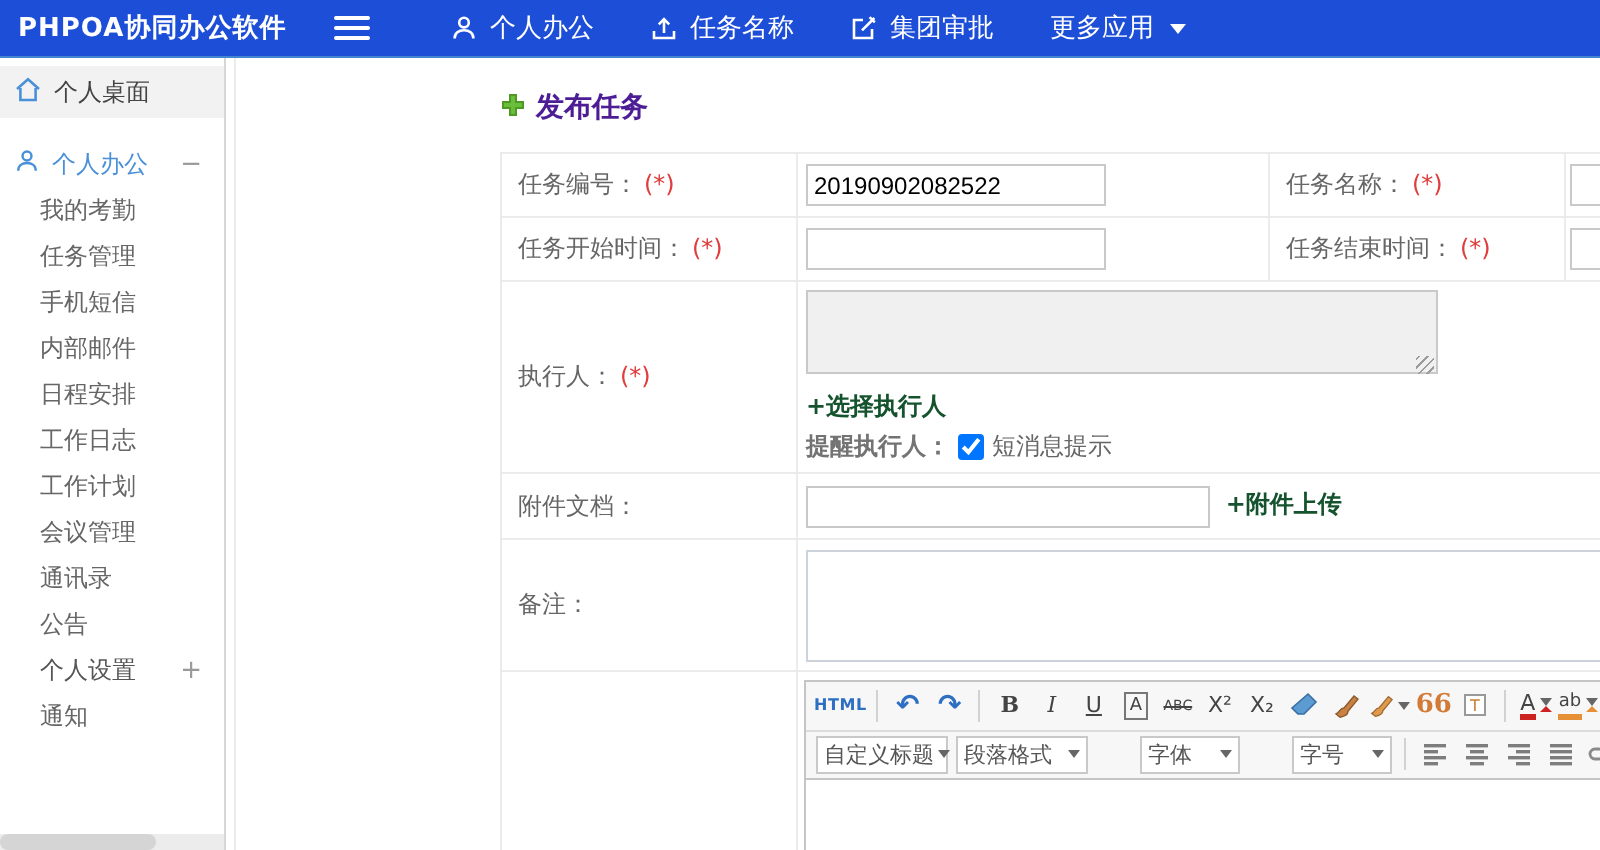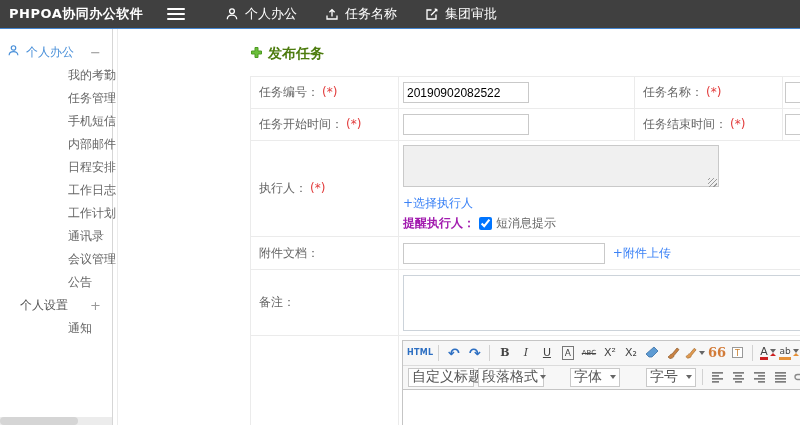--- a/index.html
+++ b/index.html
@@ -1,66 +1,66 @@
 <!DOCTYPE html>
 <html><head>
 <meta charset="utf-8">
 <style>
   * { margin:0; padding:0; box-sizing:border-box; }
   html,body { width:800px; height:425px; overflow:hidden; background:#fff;
               font-family:"DejaVu Sans","Liberation Sans",sans-serif; }
   .screen { width:800px; height:425px; overflow:hidden; position:relative; background:#fff; }
 
   
-  .topbar { height:29px; background:#404040; color:#fff; display:flex; align-items:center;
+  .topbar { height:29px; background:#1d4ed8; color:#fff; display:flex; align-items:center;
             border-bottom:1px solid #4485cf; }
   .brand { width:155px; padding-left:9px; font-size:13px; font-weight:bold; letter-spacing:.5px; white-space:nowrap; }
   .hamburger { width:18px; margin-left:12px; cursor:pointer; }
   .hamburger i { display:block; height:2px; background:#fff; margin:3px 0; border-radius:1px; }
   .topmenu { display:flex; align-items:center; margin-left:26px; }
   .topmenu .titem { display:flex; align-items:center; gap:6px; font-size:13px; padding:0 14px; height:29px; cursor:pointer; white-space:nowrap; }
   .ticon { width:14px; height:14px; display:inline-block; }
   .caret-w { width:0; height:0; border-left:4px solid transparent; border-right:4px solid transparent; border-top:5px solid #fff; margin-left:2px; }
 
   
   .bodyrow { display:flex; height:396px; }
   .sidebar { width:113px; flex:0 0 113px; border-right:1px solid #d6d6d6; background:#fff; position:relative; font-size:12px; }
   .mainpane { flex:1; border-left:1px solid #ececec; margin-left:4px; background:#fff; overflow:hidden; }
 
   
   .side-desk { height:26px; margin-top:4px; background:#f2f2f2; display:flex; align-items:center; gap:6px; padding-left:7px; color:#444; cursor:pointer; }
   .side-group { height:24px; margin-top:11px; display:flex; align-items:center; gap:6px; padding-left:7px; color:#4a90d9; position:relative; cursor:pointer; }
   .side-group .toggle { position:absolute; right:11px; color:#999; font-size:13px; }
-  .side-item { height:23px; line-height:23px; padding-left:20px; color:#666; cursor:pointer; white-space:nowrap;margin-left:48px; }
+  .side-item { height:23px; line-height:23px; padding-left:20px; color:#666; cursor:pointer; white-space:nowrap; }
   .side-group2 { height:23px; line-height:23px; padding-left:20px; color:#555; position:relative; cursor:pointer; }
   .side-group2 .toggle { position:absolute; right:11px; color:#999; font-size:13px; }
   .side-scroll { position:absolute; bottom:0; left:0; width:100%; height:8px; background:#ececec; }
   .side-scroll .thumb { width:70%; height:8px; background:#d5d5d5; border-radius:4px; }
 
   
   .form-wrap { padding:15px 0 0 132px; }
   .form-title { display:flex; align-items:center; gap:5px; margin-bottom:13px; }
-  .form-title h2 { font-size:14px; color:#4d7c0f; font-weight:bold; }
+  .form-title h2 { font-size:14px; color:#4c1d95; font-weight:bold; }
   table.frm { border-collapse:collapse; width:700px; table-layout:fixed; }
   table.frm td { border:1px solid #ebebeb; font-size:12px; color:#666; vertical-align:middle; background:#fff; }
   td.lbl { padding-left:8px; }
   .req { color:#e23c3c; font-style:normal; margin-left:3px; }
   .txt { height:21px; border:1px solid #c9c9c9; background:#fff; font-size:12px; padding:0 3px; vertical-align:middle; }
-  .r-short { width:126px; margin-left:4px; }
+  .r-short { width:150px; margin-left:4px; }
   .r-edge  { width:80px;  margin-left:2px; }
   .r-attach{ width:202px; margin-left:4px; }
   td.cell-exec { vertical-align:top; padding:4px 0 4px 4px; }
   .exec-ta { position:relative; width:316px; }
   .exec-ta textarea { width:316px; height:42px; background:#f0f0f0; border:1px solid #c9c9c9; resize:none; }
   .grip { position:absolute; right:2px; bottom:3px; width:9px; height:9px;
           background:repeating-linear-gradient(-45deg,transparent 0 2px,#9a9a9a 2px 3px); cursor:nwse-resize; }
-  a.blue { color:#3b82f6; text-decoration:none; font-size:12px; cursor:pointer; }
+  a.blue { color:#14532d; text-decoration:none; font-size:12px; cursor:pointer;font-weight:bold; }
   .exec-link { margin:5px 0 3px; }
   .remind { display:flex; align-items:center; gap:4px; }
-  .remind b { color:#a21caf; }
+  .remind b { color:#737373; }
   .remind input { width:13px; height:13px; }
   .remark-ta { width:calc(100% - 8px); height:56px; margin:4px; border:1px solid #ccd3da; resize:none; display:block; }
   td.editor-lbl { border-left:1px solid #a6c6e2; }
 
   
   td.cell-editor { vertical-align:top; padding:3px; }
   .edit-toolbar { border:1px solid #c5c5c5; background:#f7f7f7; width:537px; }
   .tb-row { display:flex; align-items:center; height:24px; padding:0 3px; white-space:nowrap; }
   .tb-row + .tb-row { border-top:1px solid #dcdcdc; }
   .tbtn { min-width:19px; height:19px; display:inline-flex; align-items:center; justify-content:center;
@@ -71,21 +71,21 @@
   .b-bold { font-weight:bold; font-family:"DejaVu Serif","Liberation Serif",serif; }
   .b-ital { font-style:italic; font-family:"DejaVu Serif","Liberation Serif",serif; }
   .b-und  { text-decoration:underline; }
   .b-abox { border:1px solid #777; line-height:10px; font-size:9px; padding:1px 2px; }
   .b-strike { font-size:7px; text-decoration:line-through; }
   .b-quote { color:#d27b38; font-weight:bold; font-family:"DejaVu Serif","Liberation Serif",serif; font-size:13px; }
   .b-fontcolor span { border-bottom:3px solid #cc2222; line-height:11px; display:inline-block; }
   .b-highlight span { border-bottom:3px solid #e69138; line-height:11px; display:inline-block; font-size:9px; }
   .caret-g { width:0; height:0; border-left:3px solid transparent; border-right:3px solid transparent; border-top:4px solid #666; margin-left:2px; }
   .tsel { height:19px; border:1px solid #c9c9c9; background:#fff; display:inline-flex; align-items:center;
-          justify-content:space-between; padding:0 3px; font-size:14px; color:#555; margin:0 2px; cursor:pointer; }
+          justify-content:space-between; padding:0 3px; font-size:11px; color:#555; margin:0 2px; cursor:pointer; }
   .w66 { width:66px; } .w50 { width:50px;margin-left:24px; }
   .edit-body { border:1px solid #c5c5c5; border-top:none; background:#fff; width:537px; height:92px; }
 </style>
 </head>
 <body>
 
 <div class="screen">
 
   <div class="topbar">
     <div class="brand">PHPOA协同办公软件</div>
@@ -115,45 +115,58 @@
       </div>
       <div class="titem">
         <span class="ticon">
           <svg width="14" height="14" viewBox="0 0 14 14">
               <path d="M11 7.5V12H2V3h4.5" fill="none" stroke="#fff" stroke-width="1.3"></path>
               <path d="M6 8.2L12.2 2M9.8 1.6l2.6 2.6" fill="none" stroke="#fff" stroke-width="1.3"></path>
             </svg>
         </span>
         <span>集团审批</span>
       </div>
+      <div class="titem">
+        <span>更多应用</span>
+        <span class="caret-w"></span>
+      </div>
     </div>
   </div>
 
   <div class="bodyrow">
 
     <aside class="sidebar">
+      <div class="side-desk">
+        <span>
+          <svg width="14" height="13" viewBox="0 0 14 13">
+              <path d="M1.5 6.5L7 1.6l5.5 4.9" fill="none" stroke="#4a90d9" stroke-width="1.3"></path>
+              <path d="M3.2 6v6h7.6V6" fill="none" stroke="#4a90d9" stroke-width="1.3"></path>
+            </svg>
+        </span>
+        <span>个人桌面</span>
+      </div>
       <div class="side-group">
         <span>
           <svg width="13" height="13" viewBox="0 0 14 14">
               <circle cx="7" cy="4.3" r="2.4" fill="none" stroke="#4a90d9" stroke-width="1.3"></circle>
               <path d="M2.3 12.2c0-2.6 2.1-4.1 4.7-4.1s4.7 1.5 4.7 4.1" fill="none" stroke="#4a90d9" stroke-width="1.3"></path>
             </svg>
         </span>
         <span>个人办公</span>
         <span class="toggle">−</span>
       </div>
       <div class="side-item">我的考勤</div>
       <div class="side-item">任务管理</div>
       <div class="side-item">手机短信</div>
       <div class="side-item">内部邮件</div>
       <div class="side-item">日程安排</div>
       <div class="side-item">工作日志</div>
       <div class="side-item">工作计划</div>
+      <div class="side-item">会议管理</div>
       <div class="side-item">通讯录</div>
-      <div class="side-item">会议管理</div>
       <div class="side-item">公告</div>
       <div class="side-group2">
         <span>个人设置</span>
         <span class="toggle">+</span>
       </div>
       <div class="side-item">通知</div>
       <div class="side-scroll">
           <div class="thumb"></div>
         </div>
     </aside>

